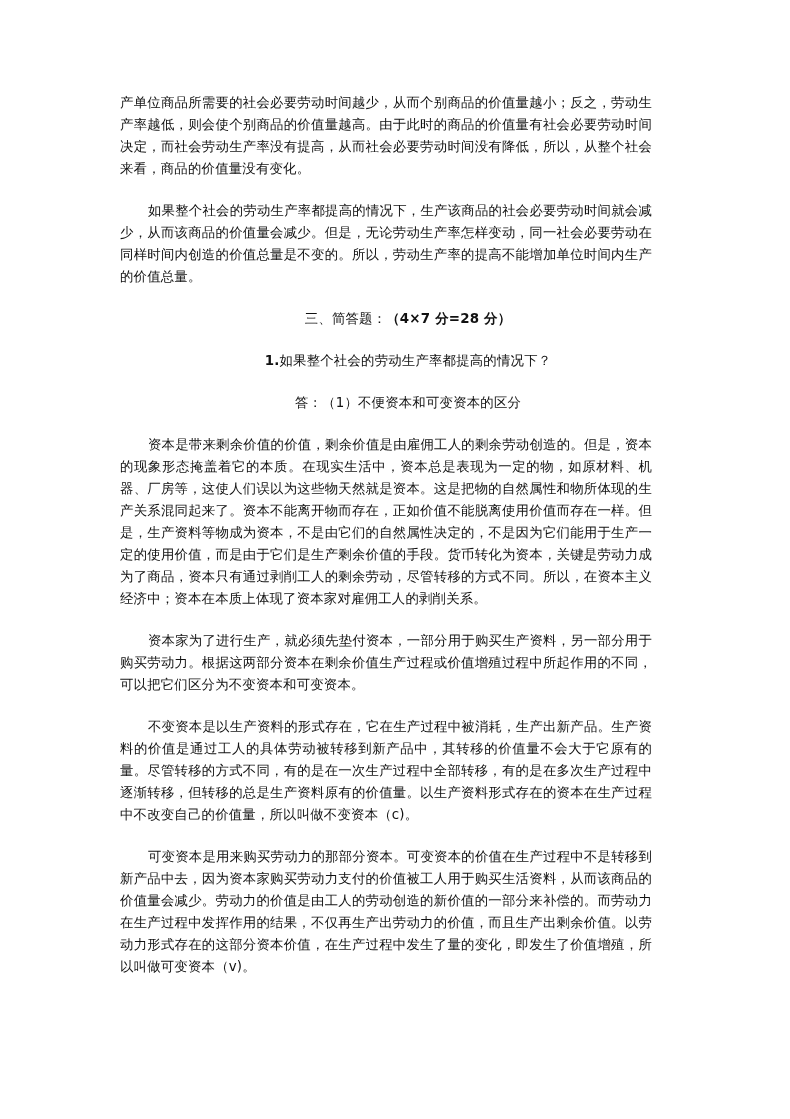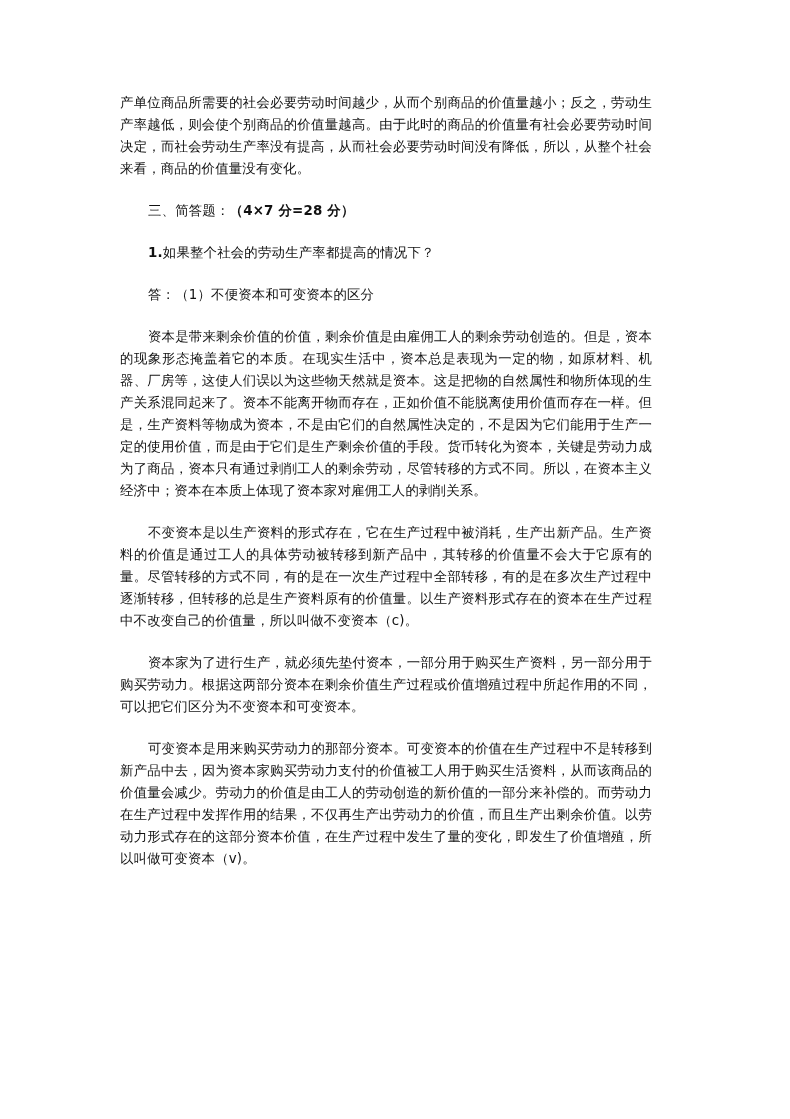--- a/index.html
+++ b/index.html
@@ -5,33 +5,34 @@
     html, body { margin: 0; padding: 0; background: #ffffff; }
     body { width: 790px; height: 1119px; position: relative; overflow: hidden; }
     .page {
       position: absolute; left: 120px; top: 92px; width: 548px;
       font-family: "DejaVu Sans", "Liberation Sans", sans-serif;
       font-size: 13.4px; line-height: 22px; color: #111111;
       letter-spacing: 0.2px;
     }
     .para { margin: 0 16px 20px 0; text-align: justify; word-break: break-all; }
     .indent { text-indent: 28px; }
-    .heading { margin: 0 0 20px 0; text-indent: 28px; }
+    .heading { margin: 0 0 20px 0; text-indent: 28px; text-align: center; }
     .num { font-weight: bold; }
   </style>
 </head>
 <body>
 
 <div class="page">
   <p class="para">产单位商品所需要的社会必要劳动时间越少，从而个别商品的价值量越小；反之，劳动生产率越低，则会使个别商品的价值量越高。由于此时的商品的价值量有社会必要劳动时间决定，而社会劳动生产率没有提高，从而社会必要劳动时间没有降低，所以，从整个社会来看，商品的价值量没有变化。</p>
+  <p class="para indent">如果整个社会的劳动生产率都提高的情况下，生产该商品的社会必要劳动时间就会减少，从而该商品的价值量会减少。但是，无论劳动生产率怎样变动，同一社会必要劳动在同样时间内创造的价值总量是不变的。所以，劳动生产率的提高不能增加单位时间内生产的价值总量。</p>
 
   <p class="heading"><span>三、简答题：</span><span class="num">（4×7 分=28 分）</span></p>
 
   <p class="heading"><span class="num">1.</span><span>如果整个社会的劳动生产率都提高的情况下？</span></p>
 
   <p class="heading"><span>答：</span><span>（1）不便资本和可变资本的区分</span></p>
 
   <p class="para indent">资本是带来剩余价值的价值，剩余价值是由雇佣工人的剩余劳动创造的。但是，资本的现象形态掩盖着它的本质。在现实生活中，资本总是表现为一定的物，如原材料、机器、厂房等，这使人们误以为这些物天然就是资本。这是把物的自然属性和物所体现的生产关系混同起来了。资本不能离开物而存在，正如价值不能脱离使用价值而存在一样。但是，生产资料等物成为资本，不是由它们的自然属性决定的，不是因为它们能用于生产一定的使用价值，而是由于它们是生产剩余价值的手段。货币转化为资本，关键是劳动力成为了商品，资本只有通过剥削工人的剩余劳动，尽管转移的方式不同。所以，在资本主义经济中；资本在本质上体现了资本家对雇佣工人的剥削关系。</p>
+  <p class="para indent">资本家为了进行生产，就必须先垫付资本，一部分用于购买生产资料，另一部分用于购买劳动力。根据这两部分资本在剩余价值生产过程或价值增殖过程中所起作用的不同，可以把它们区分为不变资本和可变资本。</p>
   <p class="para indent">不变资本是以生产资料的形式存在，它在生产过程中被消耗，生产出新产品。生产资料的价值是通过工人的具体劳动被转移到新产品中，其转移的价值量不会大于它原有的量。尽管转移的方式不同，有的是在一次生产过程中全部转移，有的是在多次生产过程中逐渐转移，但转移的总是生产资料原有的价值量。以生产资料形式存在的资本在生产过程中不改变自己的价值量，所以叫做不变资本（c)。</p>
-  <p class="para indent">资本家为了进行生产，就必须先垫付资本，一部分用于购买生产资料，另一部分用于购买劳动力。根据这两部分资本在剩余价值生产过程或价值增殖过程中所起作用的不同，可以把它们区分为不变资本和可变资本。</p>
   <p class="para indent">可变资本是用来购买劳动力的那部分资本。可变资本的价值在生产过程中不是转移到新产品中去，因为资本家购买劳动力支付的价值被工人用于购买生活资料，从而该商品的价值量会减少。劳动力的价值是由工人的劳动创造的新价值的一部分来补偿的。而劳动力在生产过程中发挥作用的结果，不仅再生产出劳动力的价值，而且生产出剩余价值。以劳动力形式存在的这部分资本价值，在生产过程中发生了量的变化，即发生了价值增殖，所以叫做可变资本（v)。</p>
 
 </div>
 
 </body></html>

